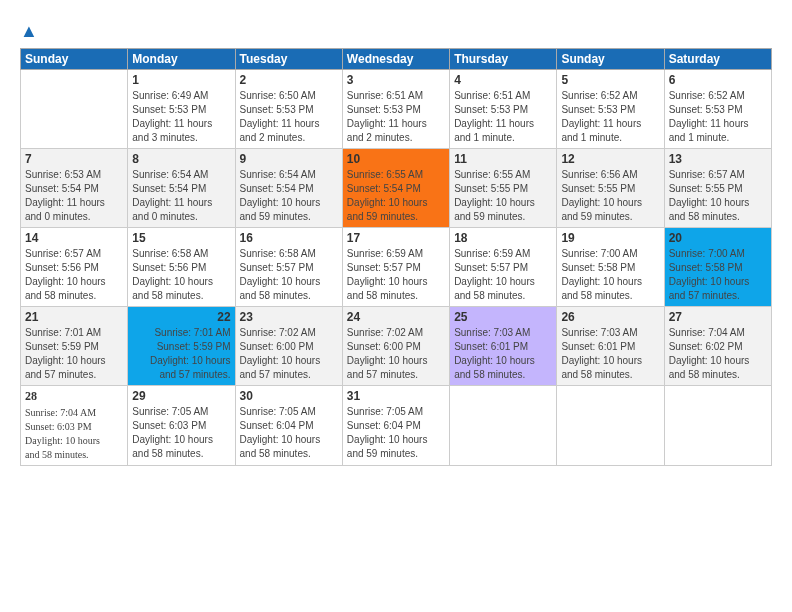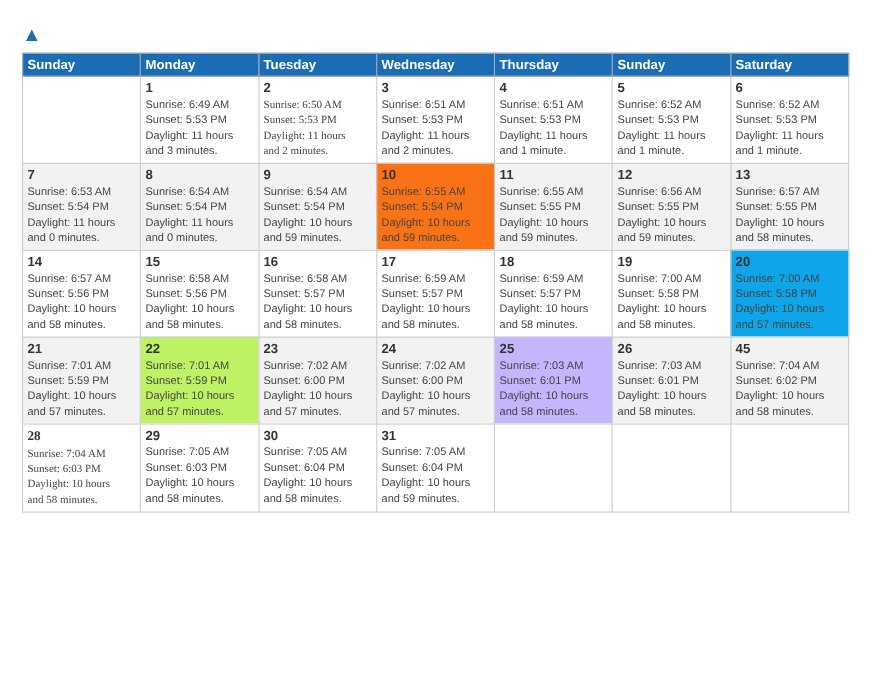--- a/index.html
+++ b/index.html
@@ -128,21 +128,21 @@
           <td class="empty" style="background-color: rgb(255, 255, 255);"></td>
           <td style="background-color: rgb(255, 255, 255);">
             <span class="day-num">1</span>
             <div class="day-info" style="white-space: pre-line;">Sunrise: 6:49 AM
 Sunset: 5:53 PM
 Daylight: 11 hours
 and 3 minutes.</div>
           </td>
           <td style="background-color: rgb(255, 255, 255);">
             <span class="day-num">2</span>
-            <div class="day-info" style="white-space: pre-line; font-family: Liberation Serif, serif;">Sunrise: 6:50 AM
+            <div class="day-info" style="white-space: pre-line;">Sunrise: 6:50 AM
 Sunset: 5:53 PM
 Daylight: 11 hours
 and 2 minutes.</div>
           </td>
           <td style="background-color: rgb(255, 255, 255);">
             <span class="day-num">3</span>
             <div class="day-info" style="white-space: pre-line;">Sunrise: 6:51 AM
 Sunset: 5:53 PM
 Daylight: 11 hours
 and 2 minutes.</div>
@@ -272,21 +272,21 @@
           </td>
         </tr>
         <tr>
           <td style="background-color: rgb(242, 242, 242);">
             <span class="day-num">21</span>
             <div class="day-info" style="white-space: pre-line;">Sunrise: 7:01 AM
 Sunset: 5:59 PM
 Daylight: 10 hours
 and 57 minutes.</div>
           </td>
-          <td style="background-color: #bef264;">
+          <td style="background-color: #0ea5e9; text-align: right;">
             <span class="day-num">22</span>
             <div class="day-info" style="white-space: pre-line;">Sunrise: 7:01 AM
 Sunset: 5:59 PM
 Daylight: 10 hours
 and 57 minutes.</div>
           </td>
           <td style="background-color: rgb(242, 242, 242);">
             <span class="day-num">23</span>
             <div class="day-info" style="white-space: pre-line;">Sunrise: 7:02 AM
 Sunset: 6:00 PM
@@ -308,21 +308,21 @@
 and 58 minutes.</div>
           </td>
           <td style="background-color: rgb(242, 242, 242); margin-top: 24px;">
             <span class="day-num">26</span>
             <div class="day-info" style="white-space: pre-line;">Sunrise: 7:03 AM
 Sunset: 6:01 PM
 Daylight: 10 hours
 and 58 minutes.</div>
           </td>
           <td style="background-color: rgb(242, 242, 242);">
-            <span class="day-num">45</span>
+            <span class="day-num">27</span>
             <div class="day-info" style="white-space: pre-line;">Sunrise: 7:04 AM
 Sunset: 6:02 PM
 Daylight: 10 hours
 and 58 minutes.</div>
           </td>
         </tr>
         <tr>
           <td style="background-color: rgb(255, 255, 255); font-family: Liberation Serif, serif;">
             <span class="day-num">28</span>
             <div class="day-info" style="white-space: pre-line;">Sunrise: 7:04 AM

